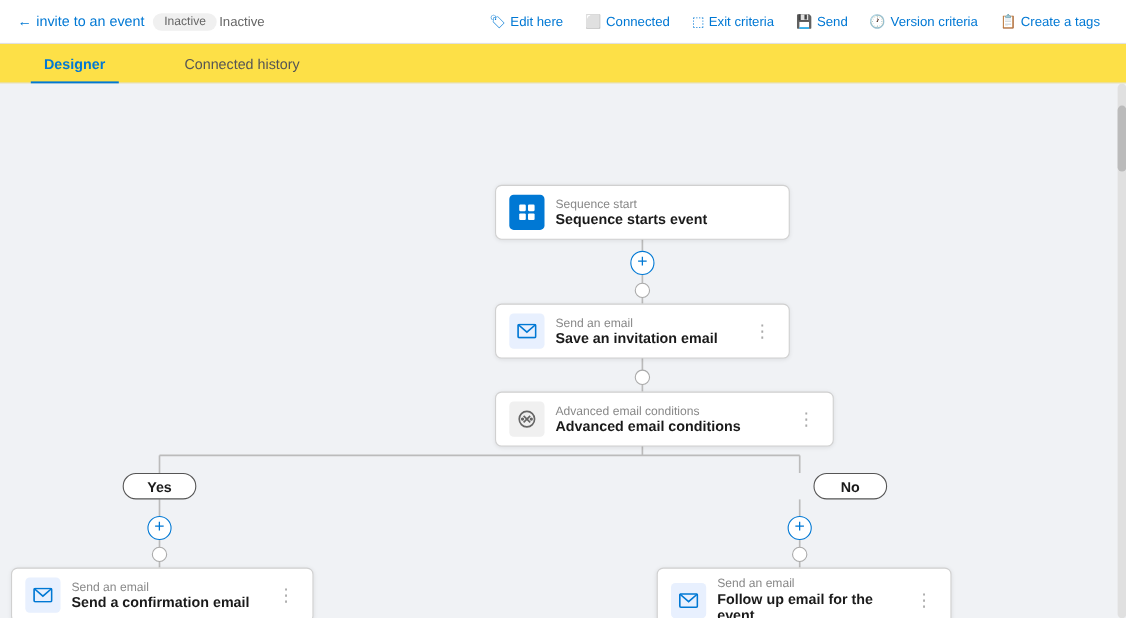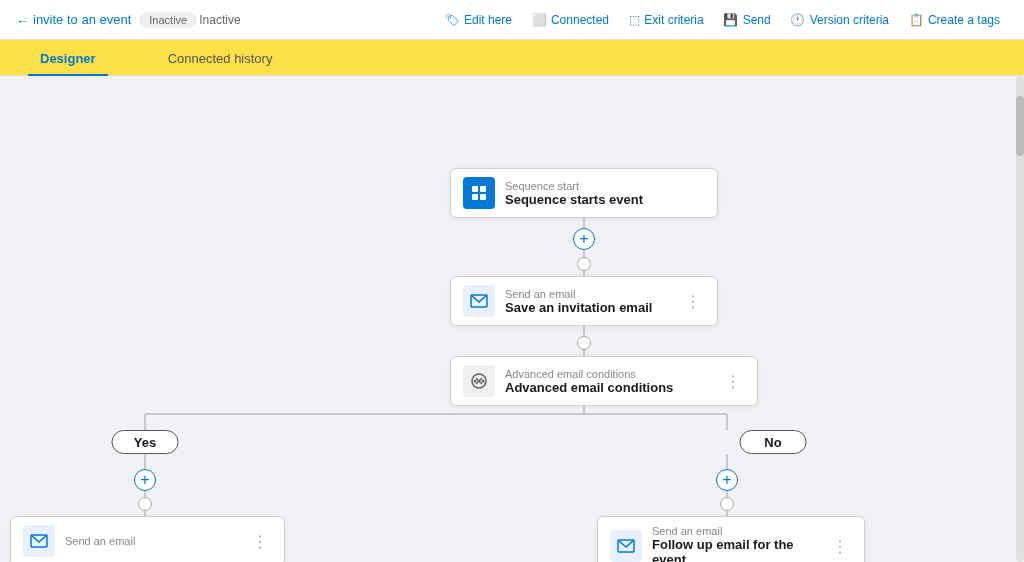--- a/index.html
+++ b/index.html
@@ -308,20 +308,21 @@
 
   <div class="node" style="position:absolute; left:10px; top:440px; width:275px;">
     <div class="node-icon light">
       <svg width="18" height="14" viewBox="0 0 18 14" fill="none">
         <rect x="1" y="1" width="16" height="12" rx="1" stroke="#0078d4" stroke-width="1.5" fill="none"></rect>
         <polyline points="1,1 9,8 17,1" stroke="#0078d4" stroke-width="1.5" fill="none"></polyline>
       </svg>
     </div>
     <div class="node-content">
       <div class="node-label">Send an email</div>
+      <div class="node-title">Send a confirmation email</div>
     </div>
     <div class="node-menu">⋮</div>
   </div>
 
   <div class="node" style="position:absolute; left:597px; top:440px; width:268px;">
     <div class="node-icon light">
       <svg width="18" height="14" viewBox="0 0 18 14" fill="none">
         <rect x="1" y="1" width="16" height="12" rx="1" stroke="#0078d4" stroke-width="1.5" fill="none"></rect>
         <polyline points="1,1 9,8 17,1" stroke="#0078d4" stroke-width="1.5" fill="none"></polyline>
       </svg>

